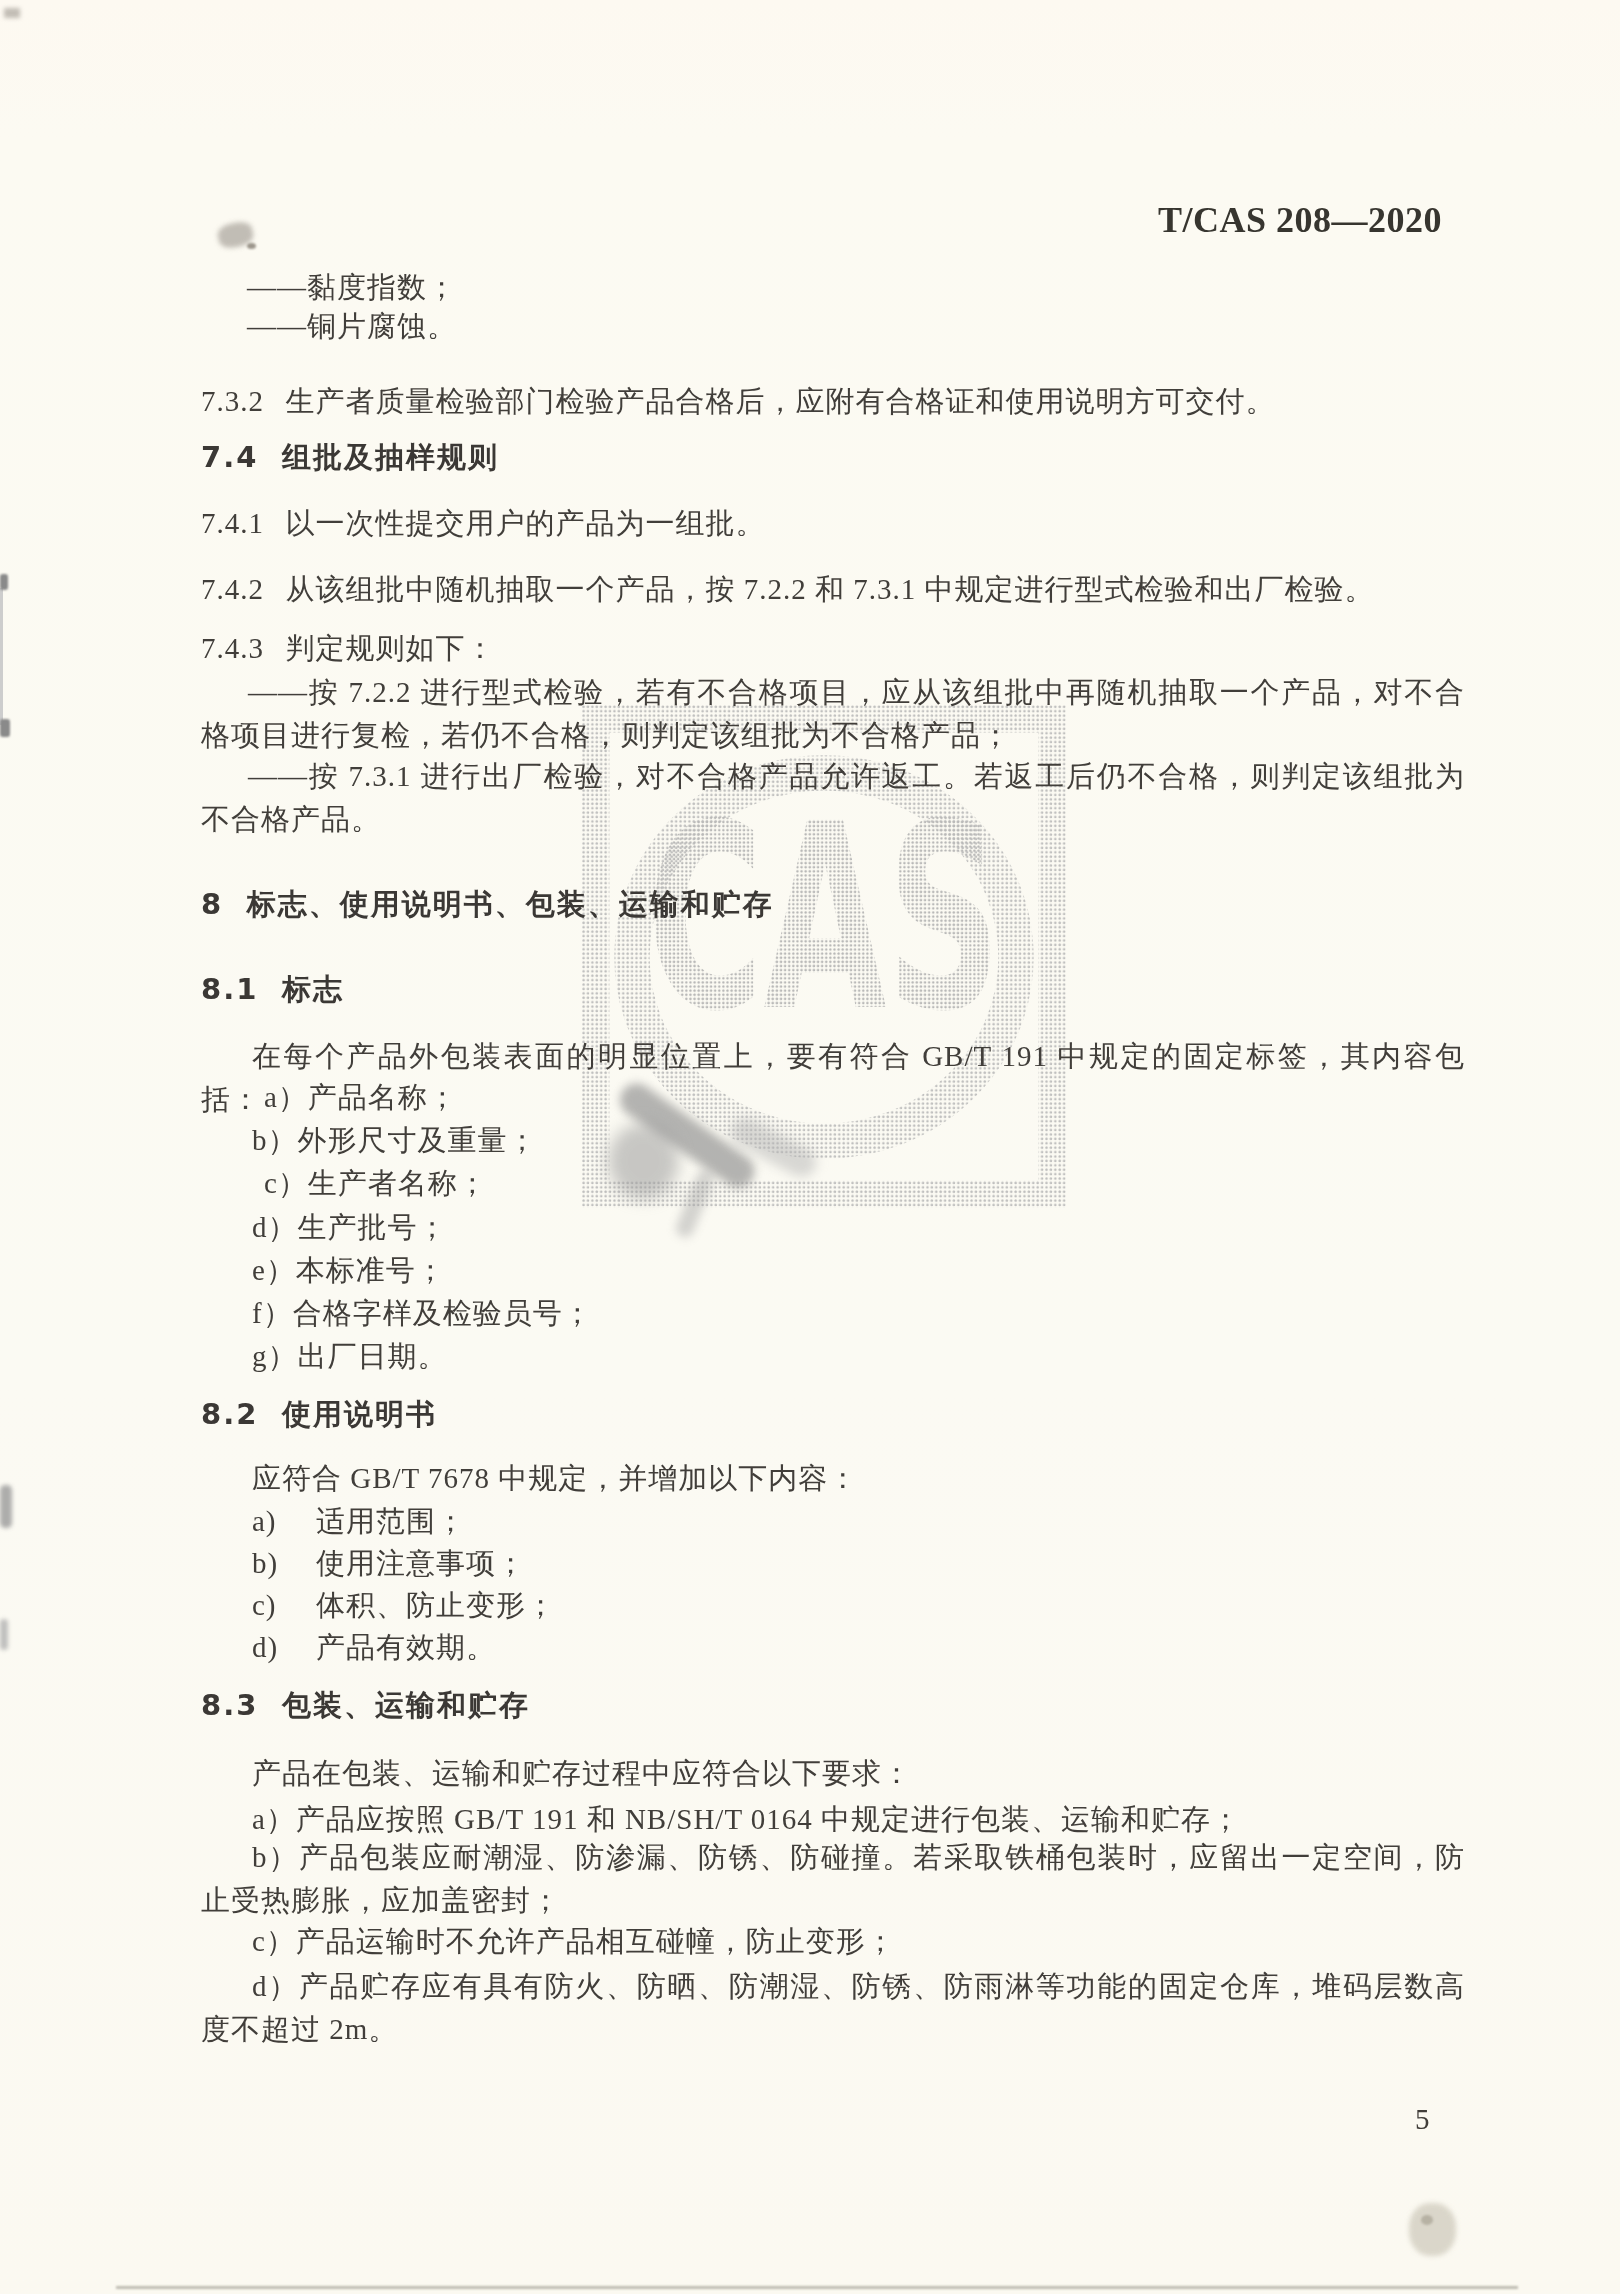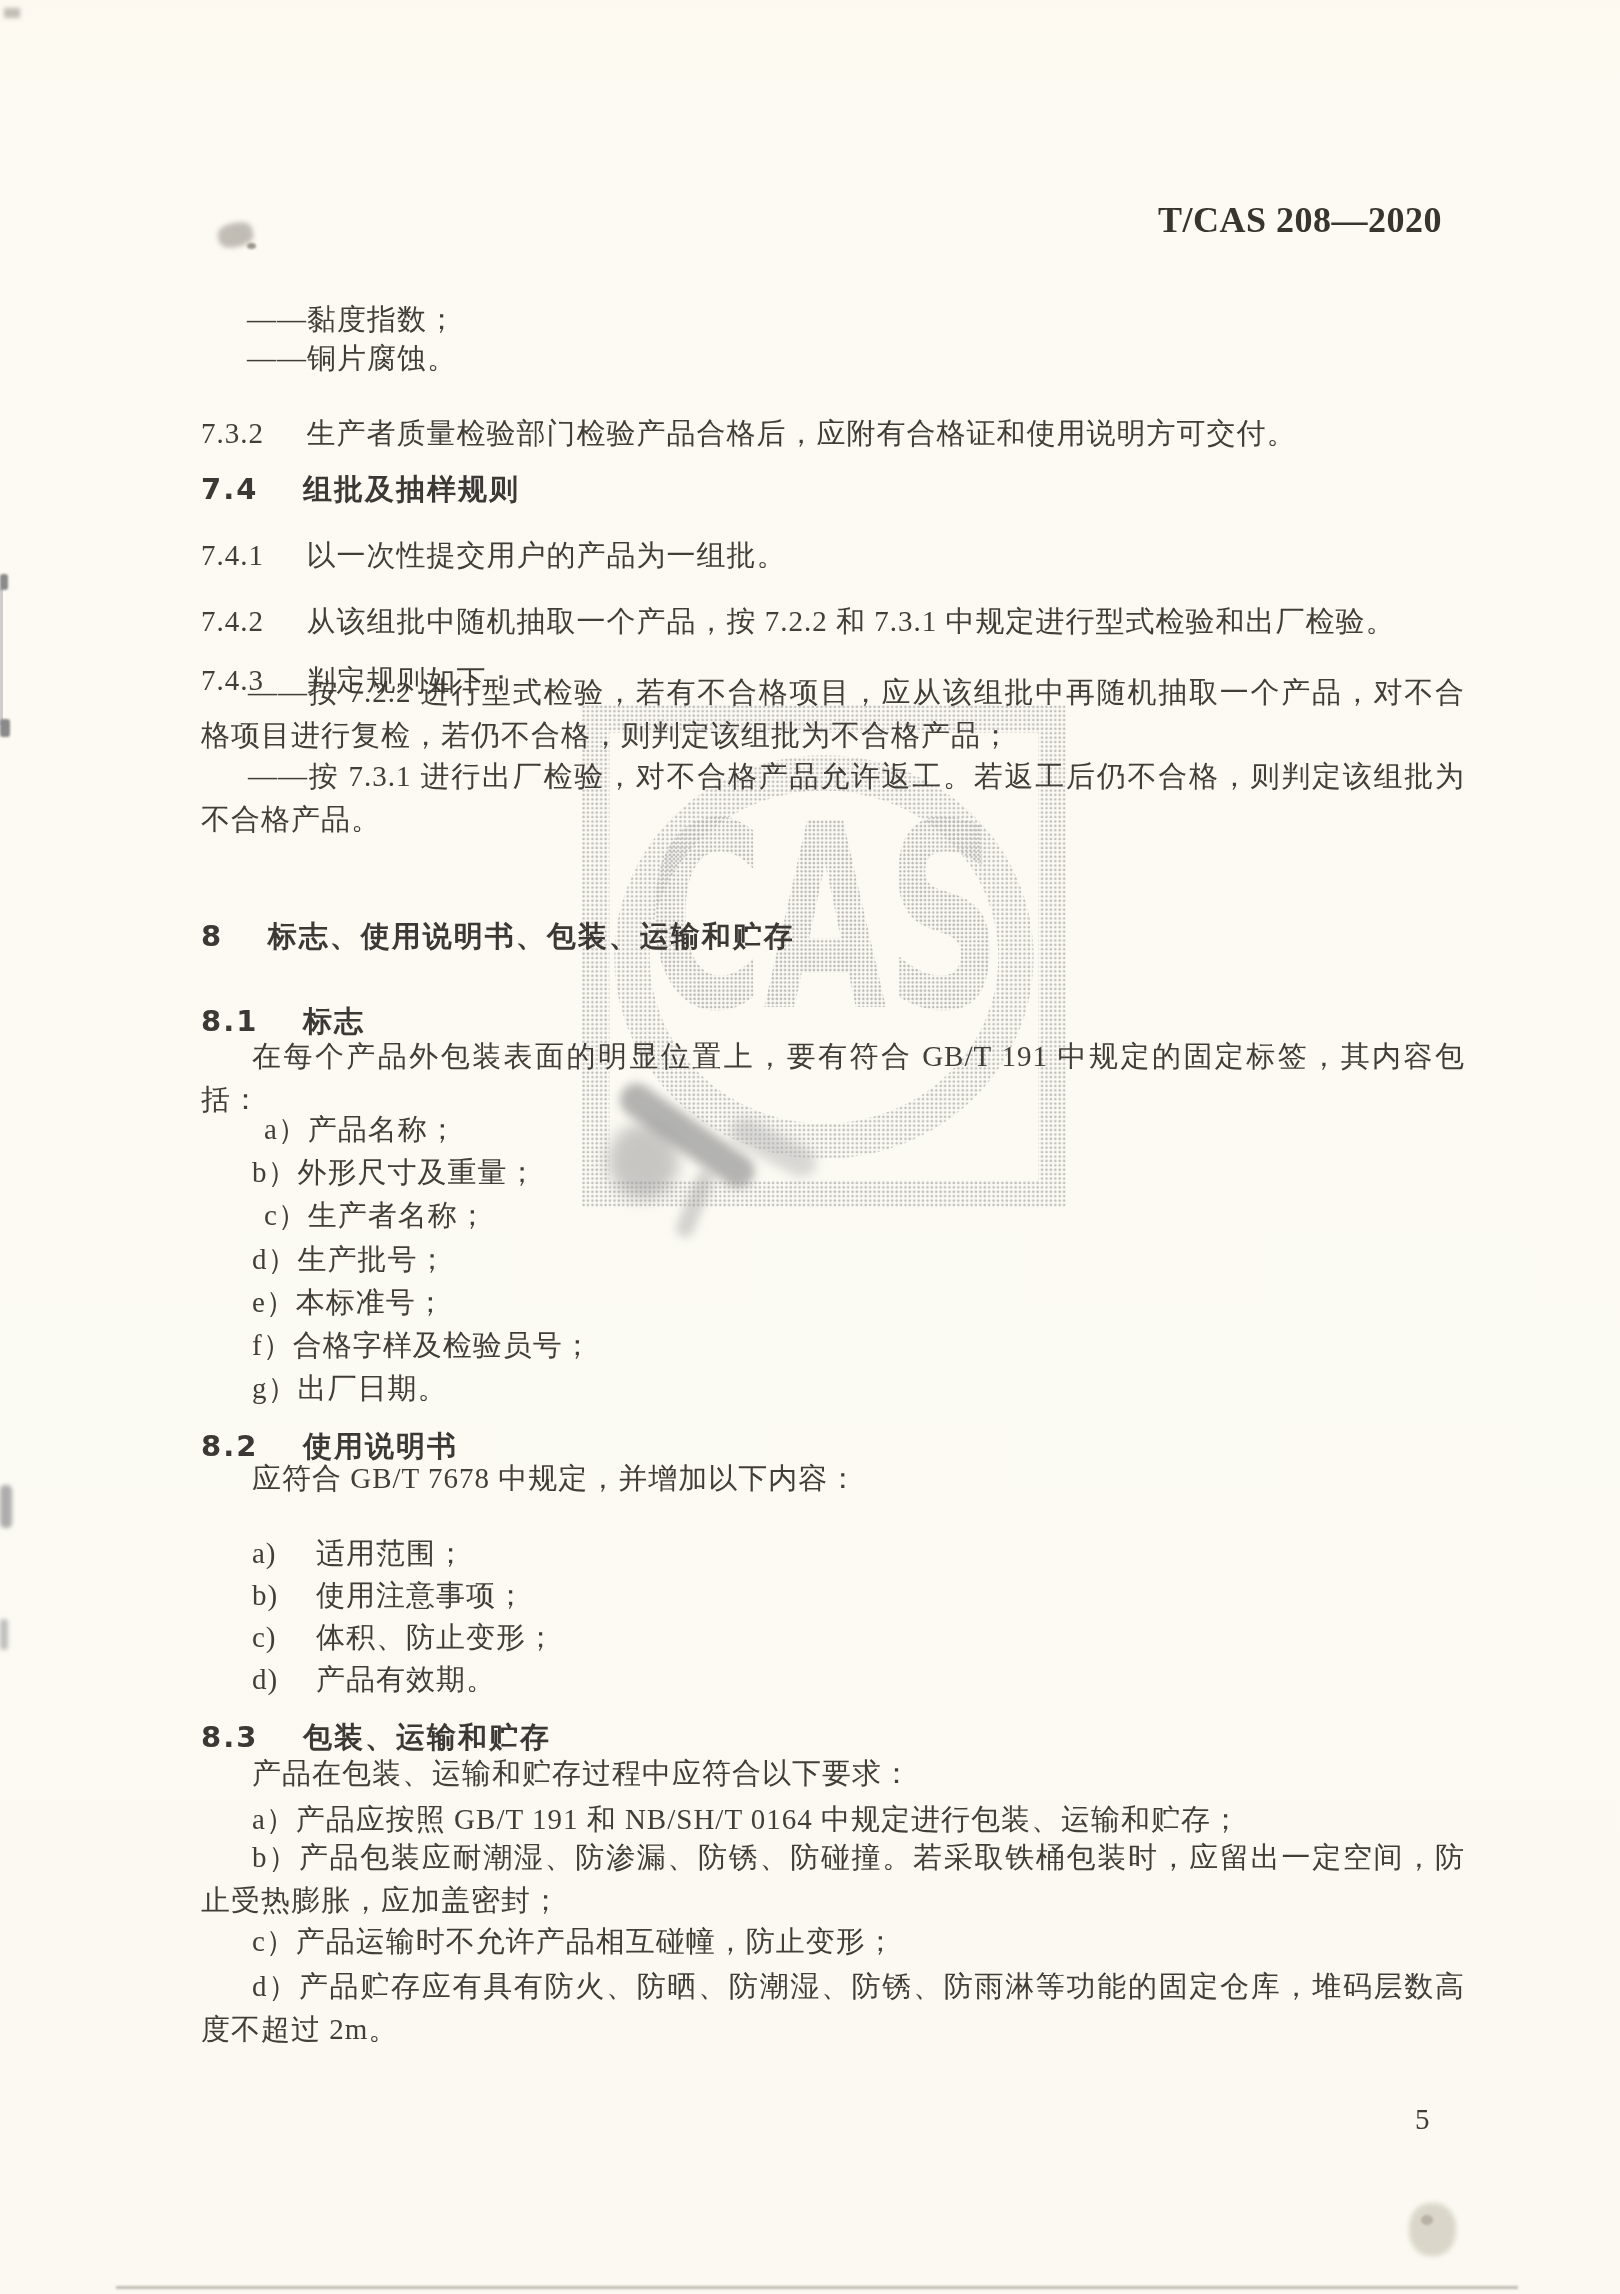--- a/index.html
+++ b/index.html
@@ -5,22 +5,22 @@
   html,body{margin:0;padding:0;background:#e9e7e0;}
   .page{
     position:relative;
     width:1620px;height:2295px;
     margin:0 auto;
     background:linear-gradient(180deg,#fdf9f1 0%,#fcfaf2 6%,#fbfaf3 60%,#fbf9f1 100%);
     font-family:"Liberation Serif","DejaVu Serif",serif;
     color:#413e3a;
     overflow:hidden;
   }
-  .txt{position:absolute;font-size:29px;line-height:43px;white-space:nowrap;letter-spacing:1px;z-index:2;margin-top:32px;}
-  .numblock{display:flex;align-items:baseline;gap:21px;}
+  .txt{position:absolute;font-size:29px;line-height:43px;white-space:nowrap;letter-spacing:1px;z-index:2;}
+  .numblock{display:flex;align-items:baseline;}
   .numblock .num{flex:0 0 auto;margin-right:23.5px;}
   .numblock .numwide{margin-right:21.6px;}
   .heading{font-family:"DejaVu Sans","Liberation Sans",sans-serif;font-weight:bold;color:#3b3835;letter-spacing:2px;}
   .para{
     position:absolute;left:201px;width:1264px;
     font-size:29px;line-height:43px;letter-spacing:1px;
     text-align:justify;text-align-last:left;z-index:2;
   }
   .indent2{text-indent:51px;}
   .indentdash{text-indent:47px;font-family:Liberation Serif, serif;}

